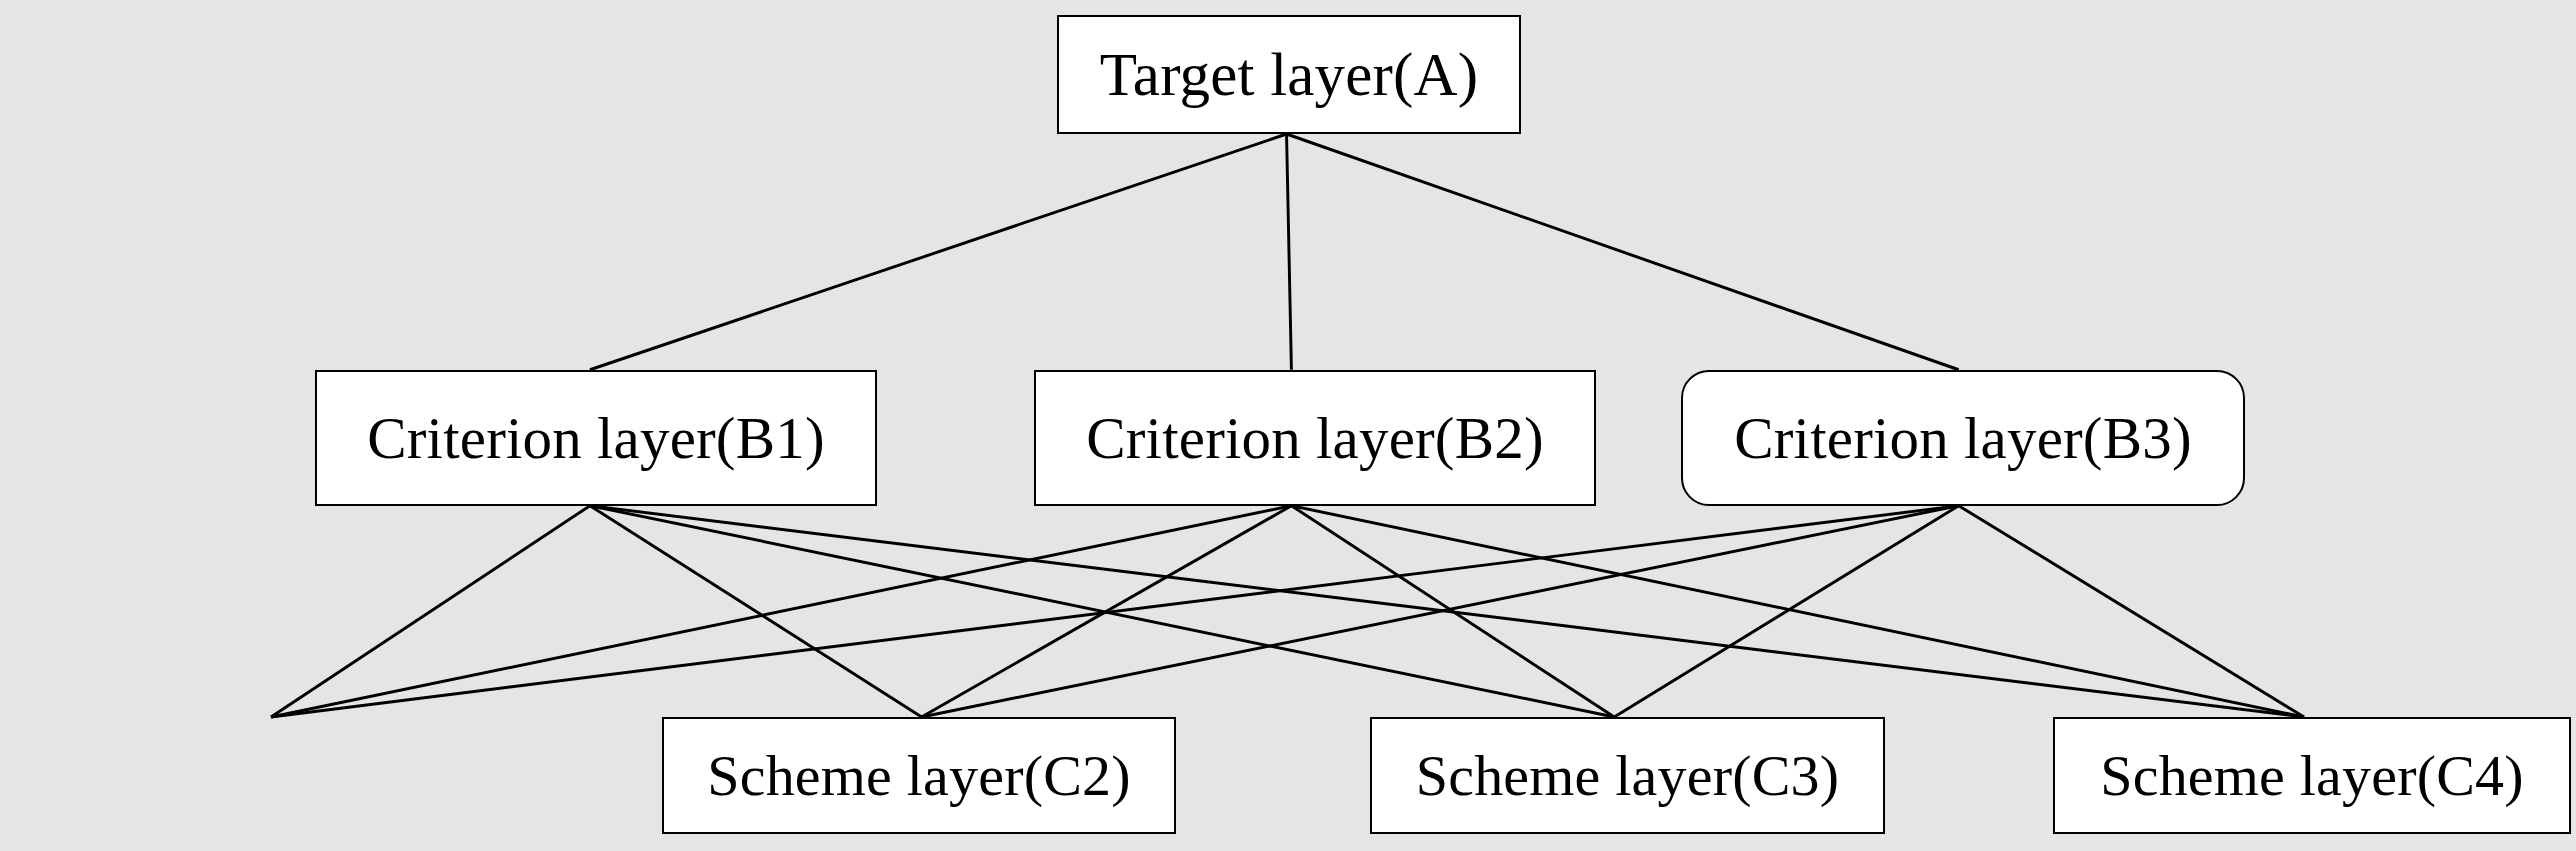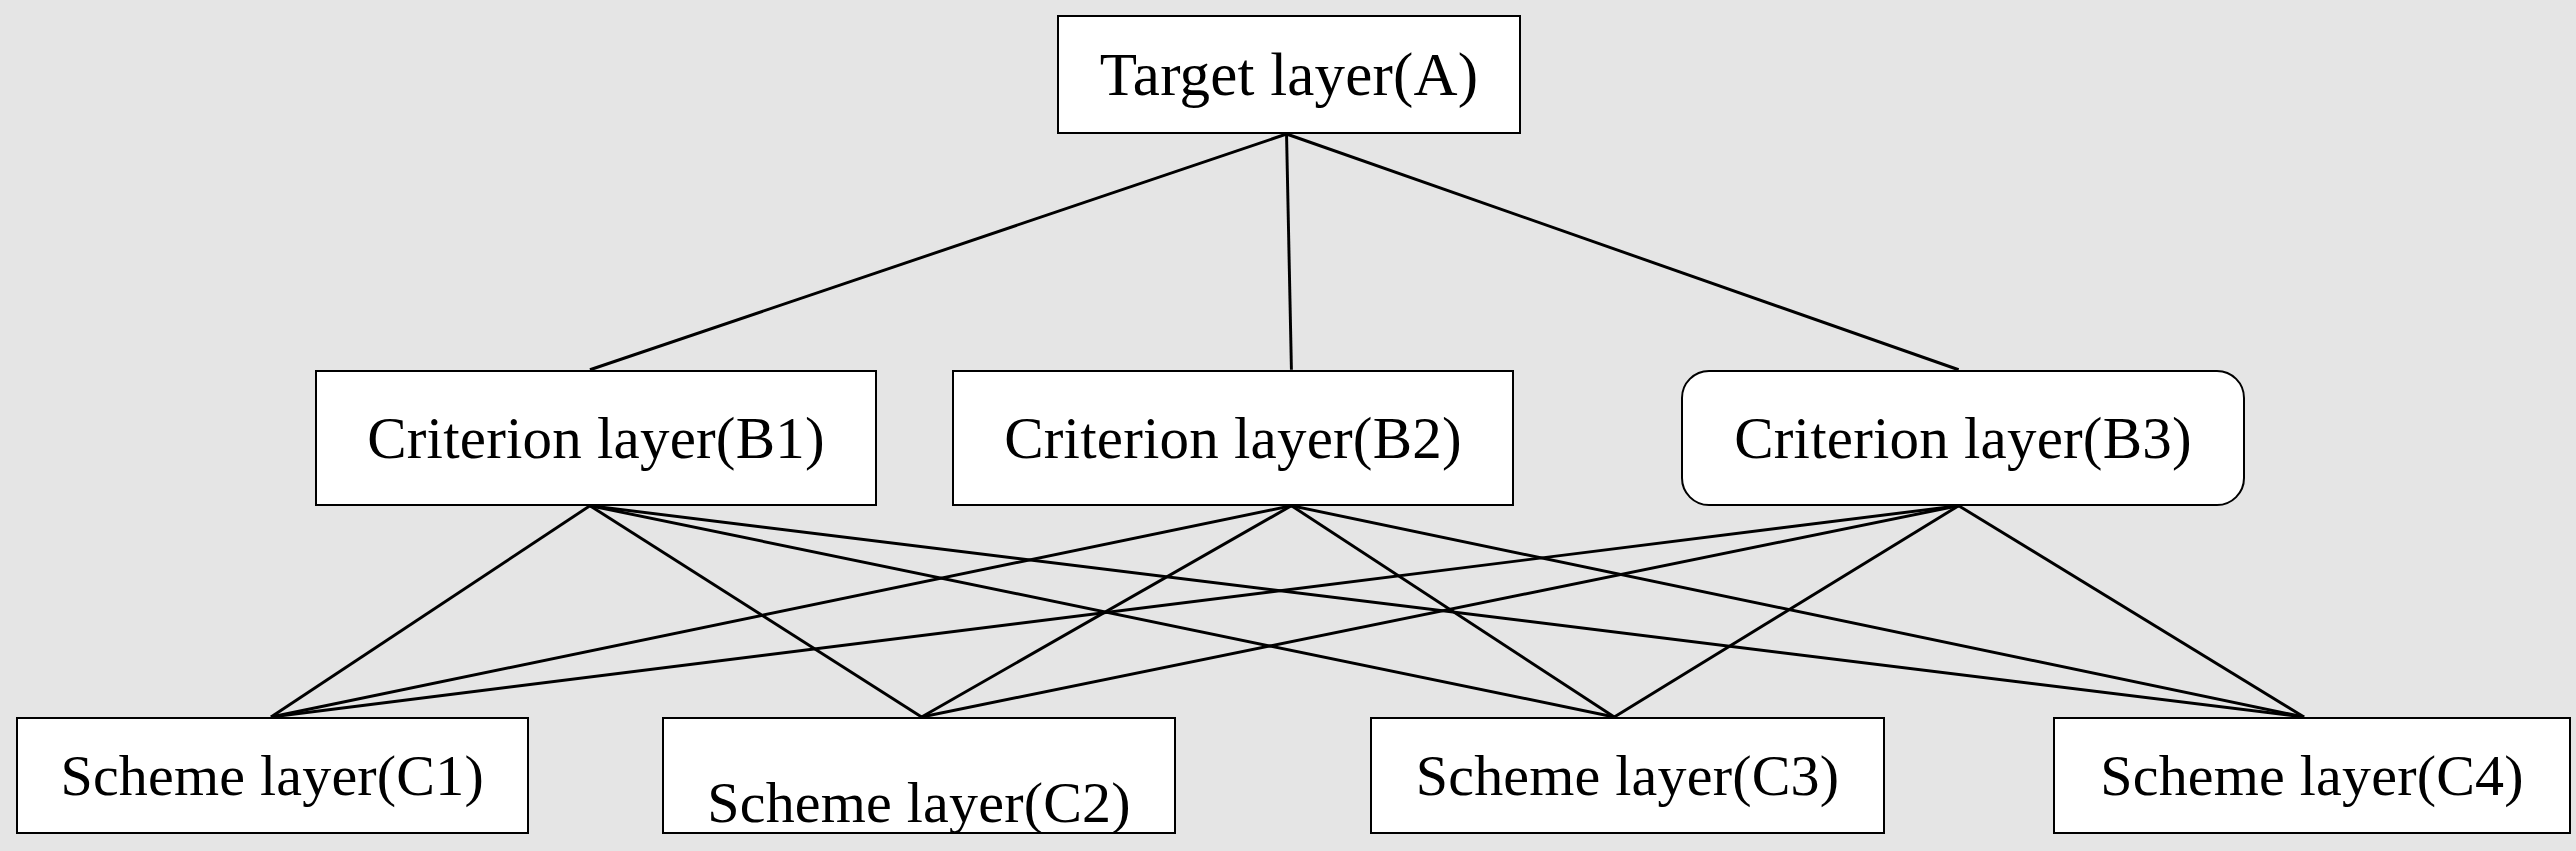--- a/index.html
+++ b/index.html
@@ -48,27 +48,27 @@
     left: 1057px;
     top: 14.7px;
     width: 464px;
     height: 119px;
   }
   #node-A .node-label { font-size: 61px; }
   
   .criterion-box { top: 370px; height: 136px; }
   .criterion-box .node-label { font-size: 59px; }
   #node-B1 { left: 315px;  width: 562px; }
-  #node-B2 { left: 952px; width: 562px; }
+  #node-B2 { left: 1034px; width: 562px; }
   #node-B3 { left: 1681px; width: 564px; border-radius: 28px; }
   
   .scheme-box { top: 717px; height: 117px; }
   .scheme-box .node-label { font-size: 58px; }
   #node-C1 { left: 15.7px;   width: 513px; }
-  #node-C2 { left: 662px;  width: 514px; align-items: flex-end; }
+  #node-C2 { left: 662px;  width: 514px; }
   #node-C3 { left: 1358px; width: 515px; margin-left: 12px; }
   #node-C4 { left: 2053px; width: 518px; }
 </style>
 </head>
 <body>
 
 <div id="diagram-root">
 
   <svg id="edge-layer" viewBox="0 0 2633 870" preserveAspectRatio="none" aria-hidden="true">
     <g id="edges-a-to-b" stroke="#000000" stroke-width="3" fill="none">
@@ -99,23 +99,20 @@
   <div class="node-box criterion-box" id="node-B1">
     <span class="node-label">Criterion layer(B1)</span>
   </div>
   <div class="node-box criterion-box" id="node-B2">
     <span class="node-label">Criterion layer(B2)</span>
   </div>
   <div class="node-box criterion-box" id="node-B3">
     <span class="node-label">Criterion layer(B3)</span>
   </div>
 
-  <div class="node-box scheme-box" id="node-C1">
-    <span class="node-label">Scheme layer(C1)</span>
-  </div>
   <div class="node-box scheme-box" id="node-C2">
     <span class="node-label">Scheme layer(C2)</span>
   </div>
   <div class="node-box scheme-box" id="node-C3">
     <span class="node-label">Scheme layer(C3)</span>
   </div>
   <div class="node-box scheme-box" id="node-C4">
     <span class="node-label">Scheme layer(C4)</span>
   </div>
 

